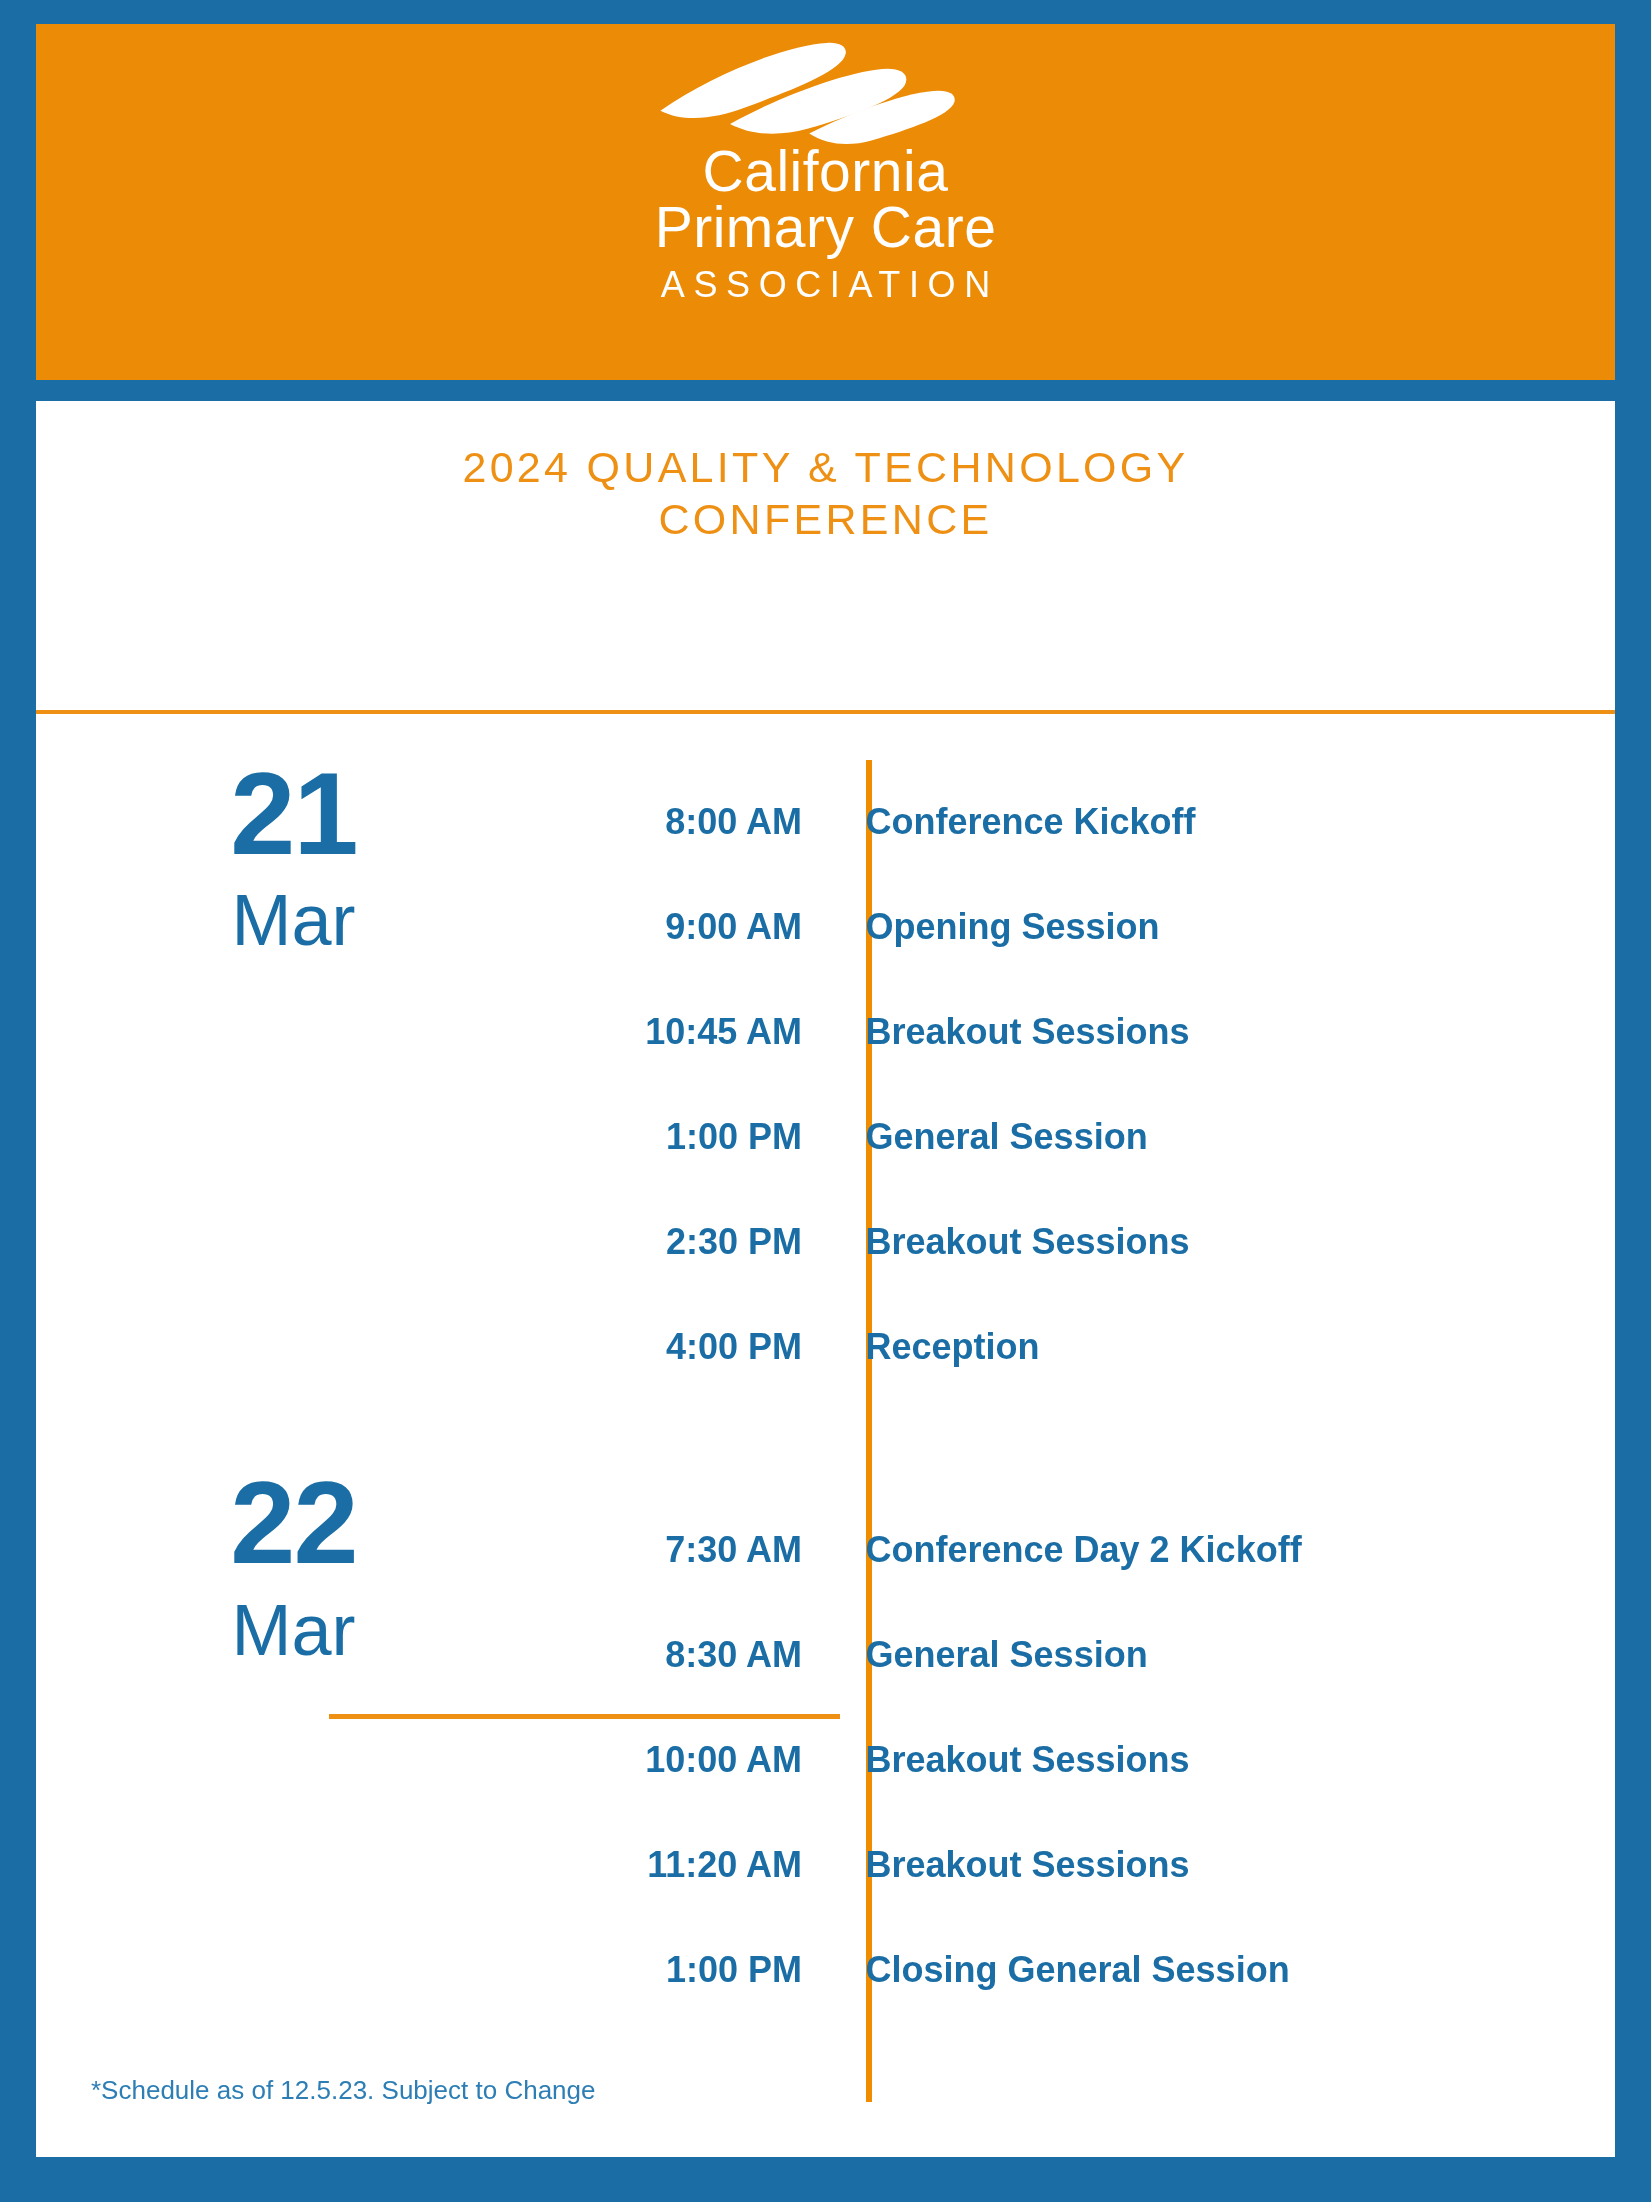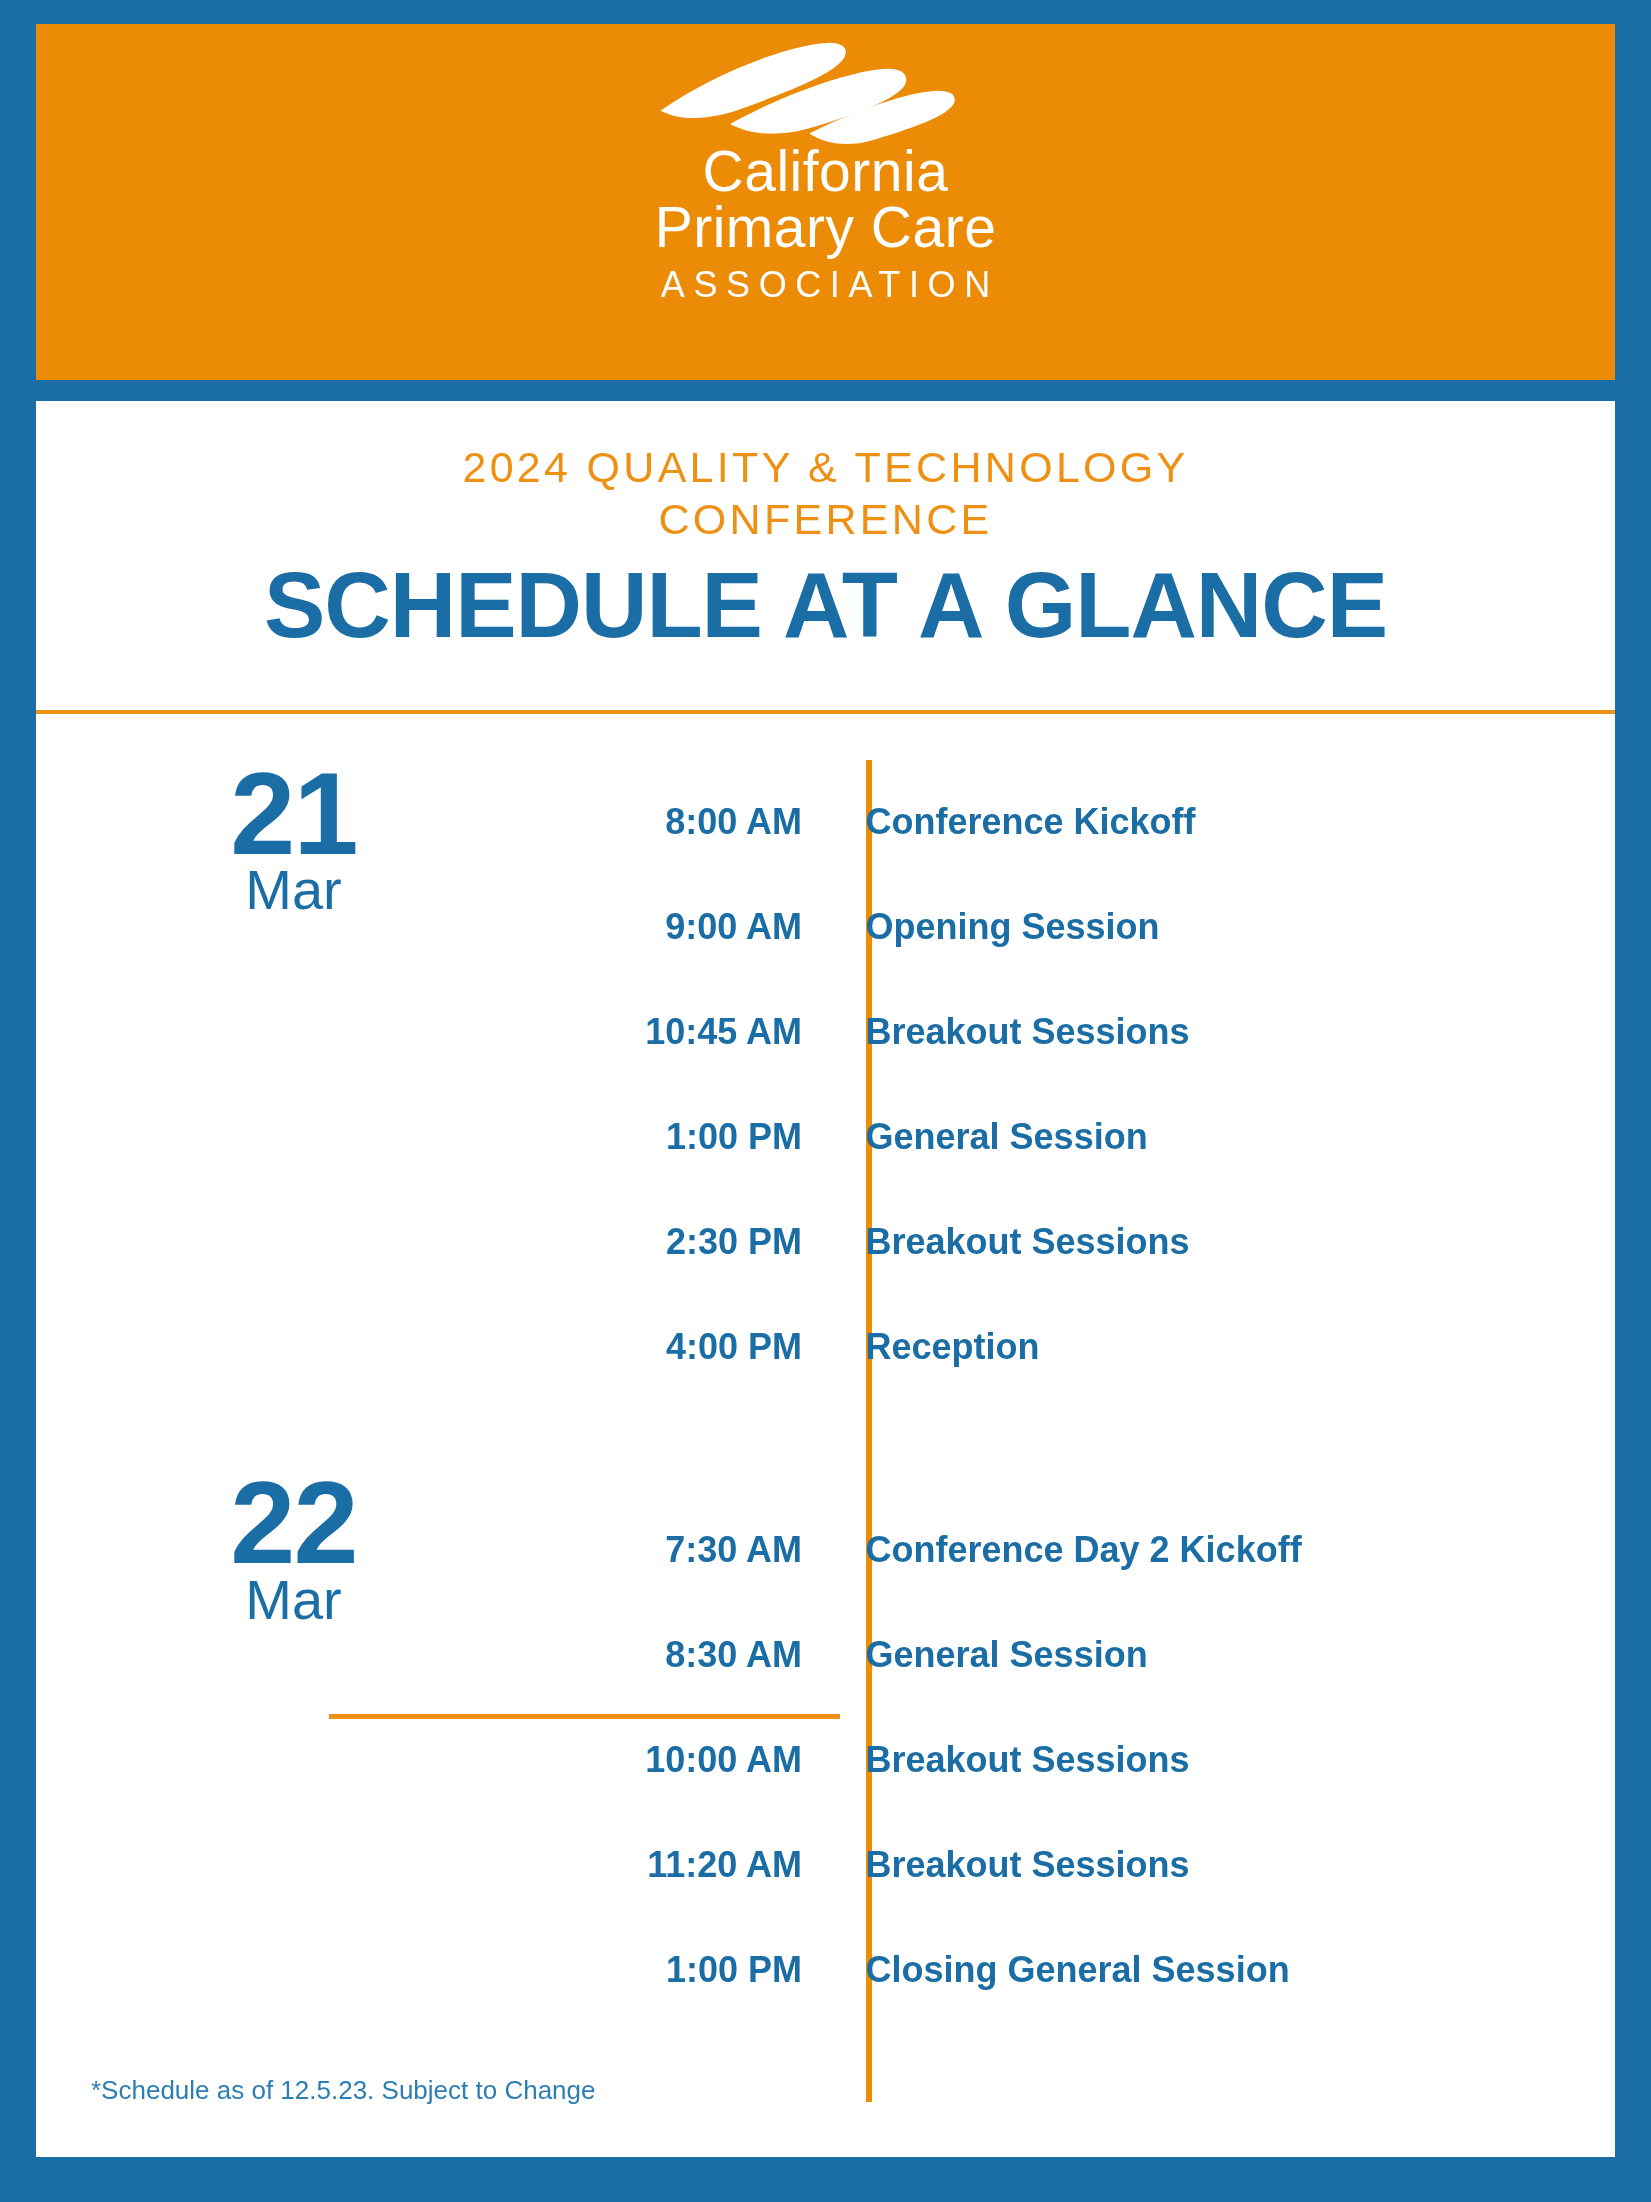--- a/index.html
+++ b/index.html
@@ -143,25 +143,26 @@
   .date-num {
     font-family: "Liberation Sans", sans-serif;
     font-size: 117px;
     font-weight: bold;
     line-height: 0.85;
     letter-spacing: -1.9px;
     display: block;
   }
   .date-mon {
     font-family: "Liberation Sans", sans-serif;
-    font-size: 56px;
+    font-size: 72px;
     font-weight: 300;
     line-height: 0.95;
     display: block;
     letter-spacing: 0px;
+    margin-top: 23px;
   }
 
   .rows {
     position: relative;
   }
   .row {
     position: relative;
     height: 105px;
     display: flex;
     align-items: flex-end;
@@ -216,21 +217,20 @@
     </div>
   </div>
 
   <div class="card">
 
     <div class="title-block">
       <div class="eyebrow">
         <div>2024 QUALITY &amp; TECHNOLOGY</div>
         <div>CONFERENCE</div>
       </div>
-      <div class="main-title">SCHEDULE AT A GLANCE</div>
     </div>
 
     <div class="title-rule"></div>
 
     <div class="schedule">
       <div class="vline"></div>
       <div class="day-rule"></div>
 
       <div class="day">
         <div class="day-date" style="top:38px;">

